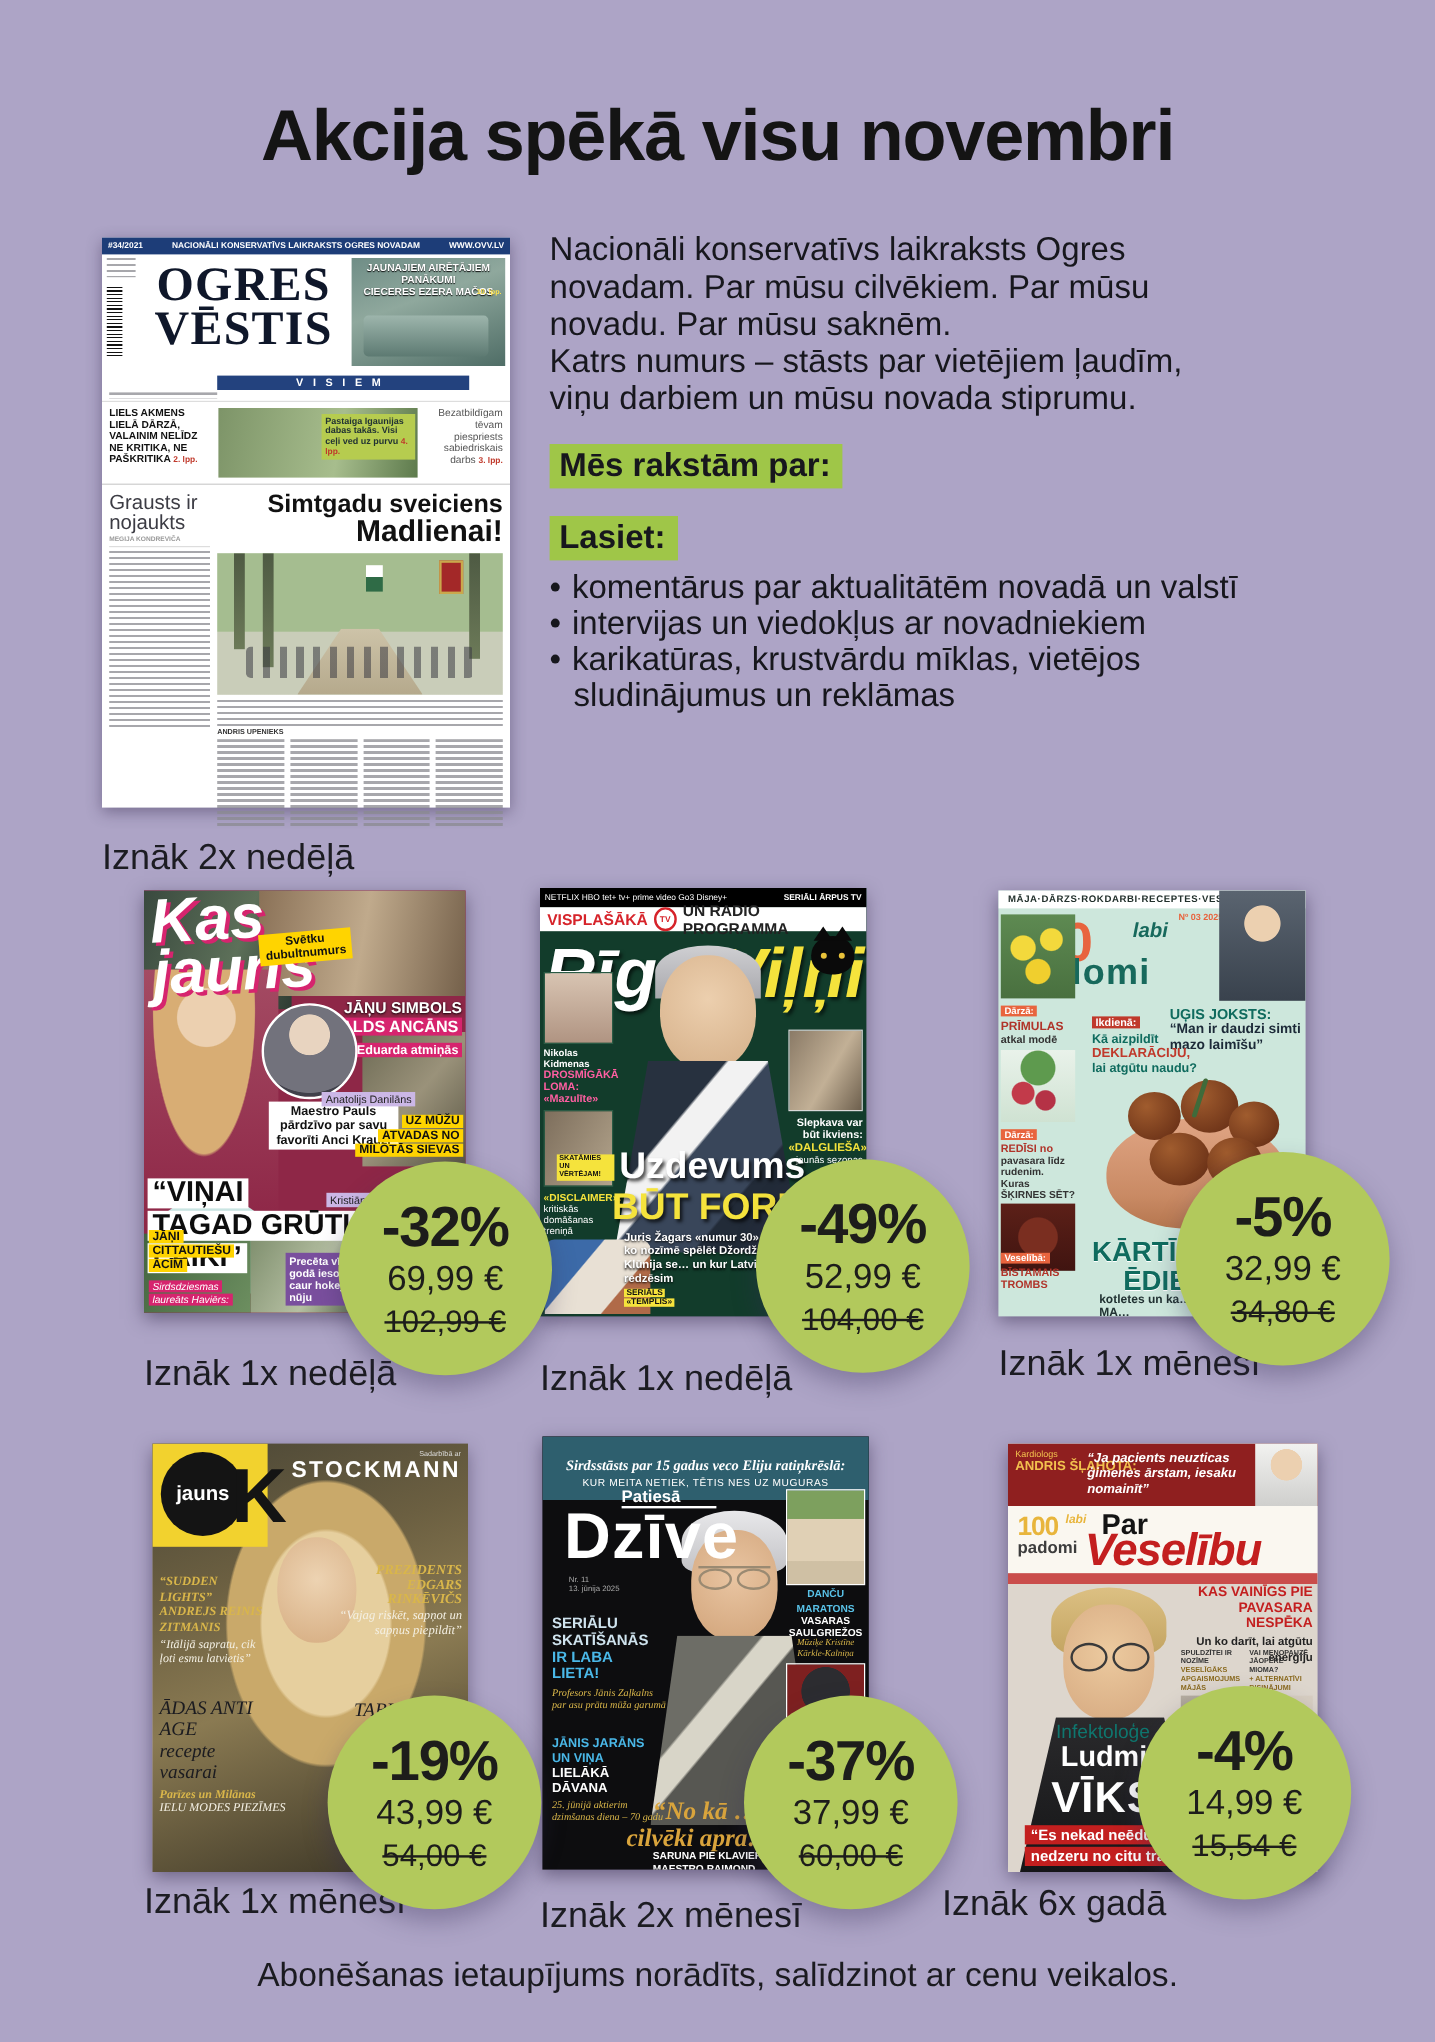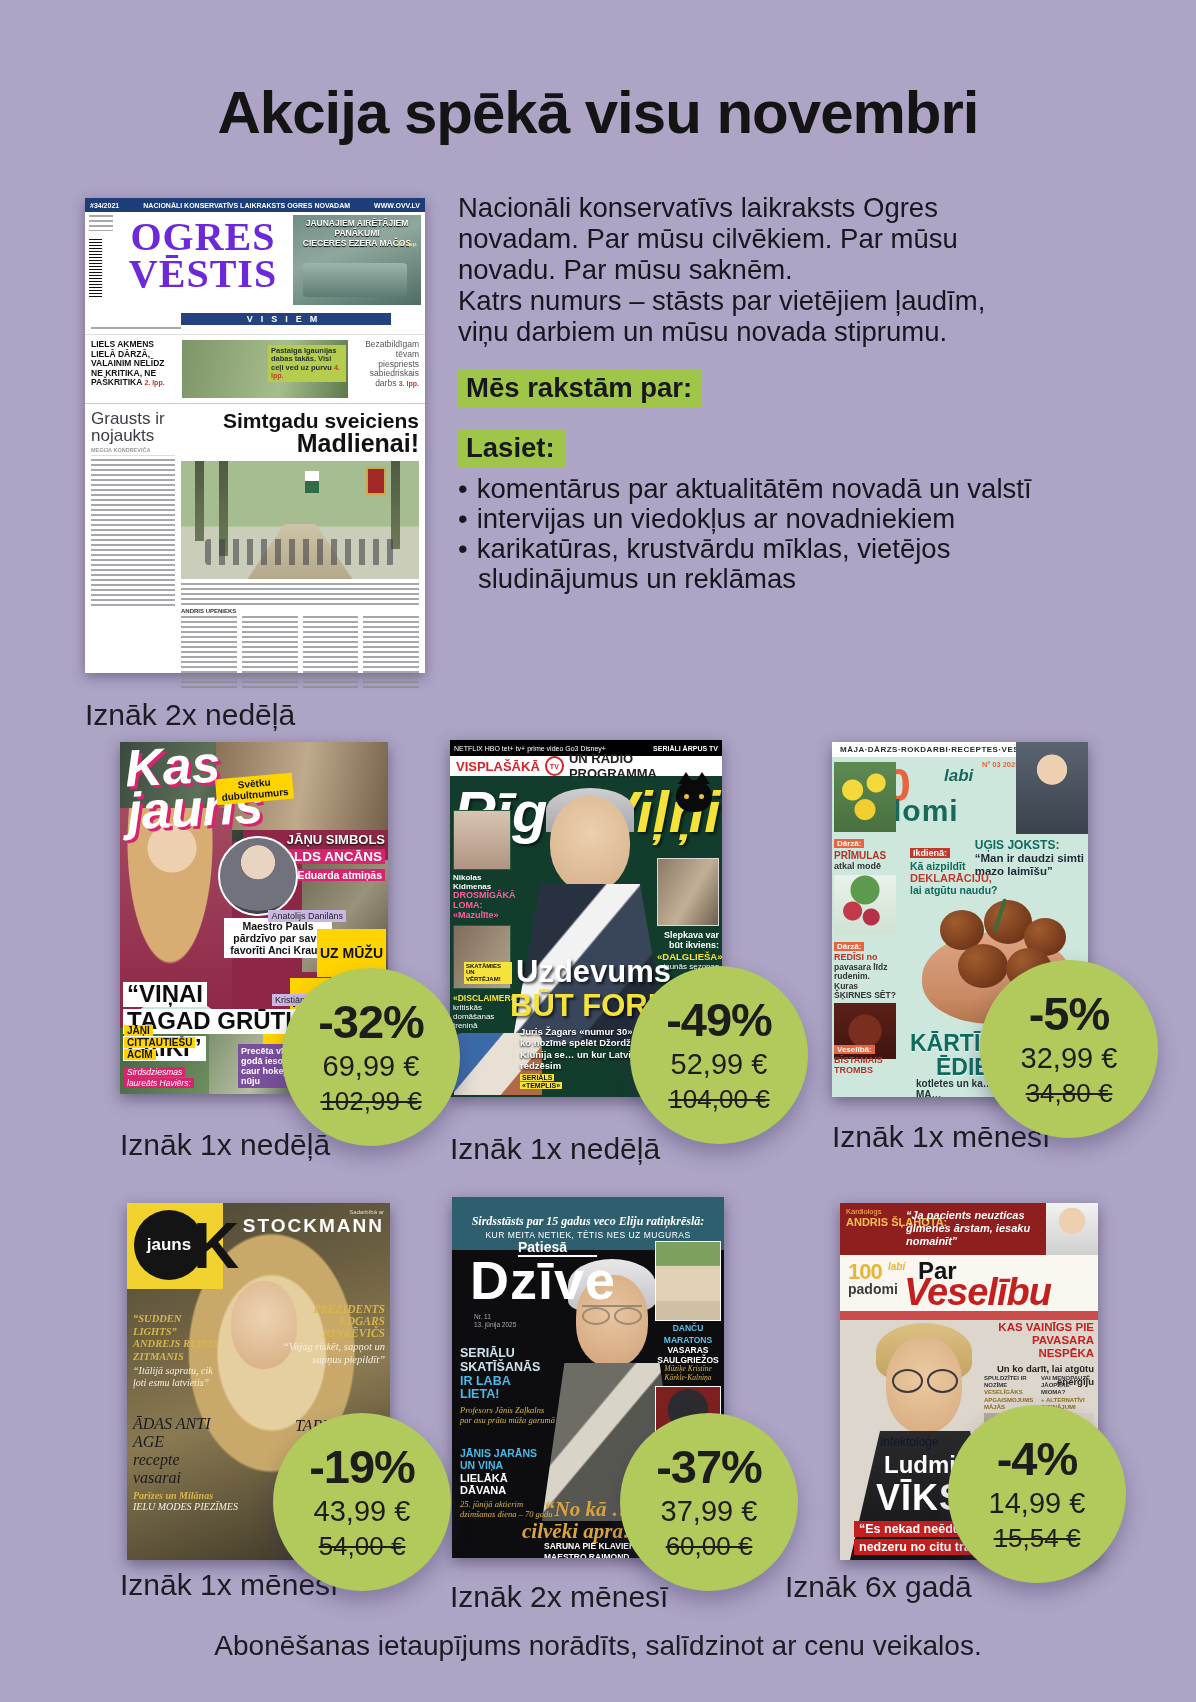--- a/index.html
+++ b/index.html
@@ -9,21 +9,21 @@
          font-size:60px;font-weight:800;letter-spacing:-1px;color:#141414;}
   
   .np{position:absolute;left:85px;top:198px;width:340px;height:475px;background:#fff;
       box-shadow:0 4px 12px rgba(50,40,75,.45);font-family:"Liberation Sans",sans-serif;}
   .np-topbar{height:14px;background:#1d3d78;color:#fff;font-size:7px;display:flex;
              align-items:center;justify-content:space-between;padding:0 5px;font-weight:700;}
   .np-head{display:flex;height:96px;padding:3px 4px 0 4px;gap:4px;}
   .np-left{width:24px;display:flex;flex-direction:column;gap:2px;}
   .np-barcode{width:13px;height:58px;background:repeating-linear-gradient(to bottom,#111 0 1px,#fff 1px 3px);margin-top:6px;}
   .np-mast{flex:1;text-align:center;font-family:"Liberation Serif",serif;font-weight:700;
-           color:#6d28d9;font-size:40px;line-height:.92;letter-spacing:1px;padding-top:4px;}
+           color:#0f172a;font-size:40px;line-height:.92;letter-spacing:1px;padding-top:4px;}
   .np-promo{width:128px;height:90px;background:linear-gradient(160deg,#6f8d86 0%,#8fa89d 40%,#4f6d66 100%);position:relative;}
   .np-promo-txt{position:absolute;top:4px;left:0;right:0;text-align:center;color:#fff;
                 font-size:8.5px;font-weight:800;text-shadow:0 1px 1px #000;line-height:1.15;}
   .np-promo-page{position:absolute;right:3px;top:26px;color:#ffe34d;font-size:6px;font-weight:700;}
   .np-canoe{position:absolute;bottom:8px;left:10px;width:104px;height:34px;
             background:linear-gradient(#9db5ac,#5d7a72);border-radius:4px;}
   .np-visiem{width:210px;margin:2px auto 0 96px;background:#23427e;color:#fff;text-align:center;
              font-size:9px;letter-spacing:8px;font-weight:700;padding:1px 0;}
   .np-date{font-size:5.5px;color:#777;padding:2px 6px;border-bottom:1px solid #ddd;display:flex;justify-content:space-between;}
   .np-teaser{display:flex;gap:5px;padding:5px 6px;border-bottom:1px solid #ccc;height:58px;}
@@ -92,21 +92,21 @@
   .c1-dress{position:absolute;left:4px;top:190px;width:104px;height:80px;border-radius:50% 50% 0 0;
             background:linear-gradient(#cfe8e6,#9fc6c3);}
   .c1-circle{position:absolute;left:98px;top:94px;width:76px;height:76px;border-radius:50%;border:2px solid #fff;z-index:2;
              background:radial-gradient(circle at 50% 32%,#e8d4c0 0 26%,#72727c 27% 75%,#40404a 76%);}
   .c1-circlecap{position:absolute;left:104px;top:176px;width:104px;background:#fff;color:#111;
                 font-size:10.5px;font-weight:800;text-align:center;padding:2px;line-height:1.15;z-index:2;}
   .c1-danilans{position:absolute;right:42px;top:168px;background:#cbb7e6;color:#222;font-size:9px;padding:1px 3px;z-index:2;}
   .c1-sidephoto{position:absolute;right:0;top:118px;width:86px;height:112px;
                 background:linear-gradient(130deg,#6d6a54,#9a927a 50%,#585443);}
   .c1-yellowhead{position:absolute;right:2px;top:186px;z-index:2;}
-  .c1-yellowhead span{display:block;background:#ffd400;color:#111;font-size:14px;font-weight:800;padding:16px 3px;margin-top:1px;width:max-content;margin-left:auto;}
+  .c1-yellowhead span{display:block;background:#ffd400;color:#111;font-size:10px;font-weight:800;padding:0 3px;margin-top:1px;width:max-content;margin-left:auto;}
   .c1-quote{position:absolute;left:3px;top:238px;z-index:3;line-height:1.04;}
   .c1-quote span{display:inline-block;background:#fff;color:#0d0d0d;font-weight:800;font-size:24px;padding:0 4px;margin-top:2px;}
   .c1-rubins{position:absolute;left:152px;top:252px;background:#cbb7e6;color:#222;font-size:9px;padding:1px 3px;z-index:2;}
   .c1-bstrip{position:absolute;left:0;bottom:0;width:100%;height:66px;display:flex;}
   .c1-b1{flex:1;background:linear-gradient(120deg,#42633f,#6d8f60);}
   .c1-b2{flex:1;background:linear-gradient(120deg,#7e8e6d,#b5bfa2 60%,#5d6d50);}
   .c1-b3{flex:1;background:linear-gradient(120deg,#506a77,#7e99a6);}
   .c1-jani{position:absolute;left:4px;bottom:34px;z-index:3;}
   .c1-jani span{display:block;background:#ffd400;color:#111;font-size:10px;font-weight:800;padding:0 3px;width:max-content;margin-top:1px;}
   .c1-jani-sub{position:absolute;left:4px;bottom:6px;z-index:3;}
@@ -300,21 +300,21 @@
   .c6-r{position:absolute;right:4px;top:118px;width:104px;text-align:right;z-index:2;}
   .c6-r .a{color:#c31f1f;font-size:11.5px;font-weight:800;line-height:1.15;}
   .c6-r .b{color:#222;font-size:9.5px;font-weight:800;line-height:1.2;margin-top:2px;}
   .c6-minis{position:absolute;right:4px;top:172px;width:110px;display:flex;gap:4px;z-index:2;}
   .c6-mini{flex:1;}
   .c6-mini .h{color:#333;font-size:6px;font-weight:800;line-height:1.2;}
   .c6-mini .g{color:#8a6a1f;font-size:6px;font-weight:700;line-height:1.2;}
   .c6-mini .ph{height:42px;margin-top:2px;}
   .c6-ph-lamp{background:radial-gradient(circle at 40% 35%,#d9a43c 0 10px,transparent 11px),linear-gradient(#b5ada0,#8f887c);}
   .c6-ph-bed{background:linear-gradient(120deg,#7da5b5 0 40%,#d8cfc2 41%);}
-  .c6-inf{position:absolute;left:40px;top:232px;color:#0f172a;font-size:12px;z-index:3;}
+  .c6-inf{position:absolute;left:40px;top:232px;color:#0f766e;font-size:16px;z-index:3;}
   .c6-lud{position:absolute;left:44px;top:248px;color:#fff;font-weight:800;font-size:24px;z-index:3;}
   .c6-vik{position:absolute;left:36px;top:274px;color:#fff;font-weight:800;font-size:36px;letter-spacing:1px;z-index:3;}
   .c6-q{position:absolute;left:14px;top:316px;z-index:3;}
   .c6-q span{display:block;background:#c31f1f;color:#fff;font-weight:700;font-size:12.5px;padding:1px 5px;width:max-content;margin-top:2px;}
 </style>
 </head>
 <body>
 
 <div class="page">
 

